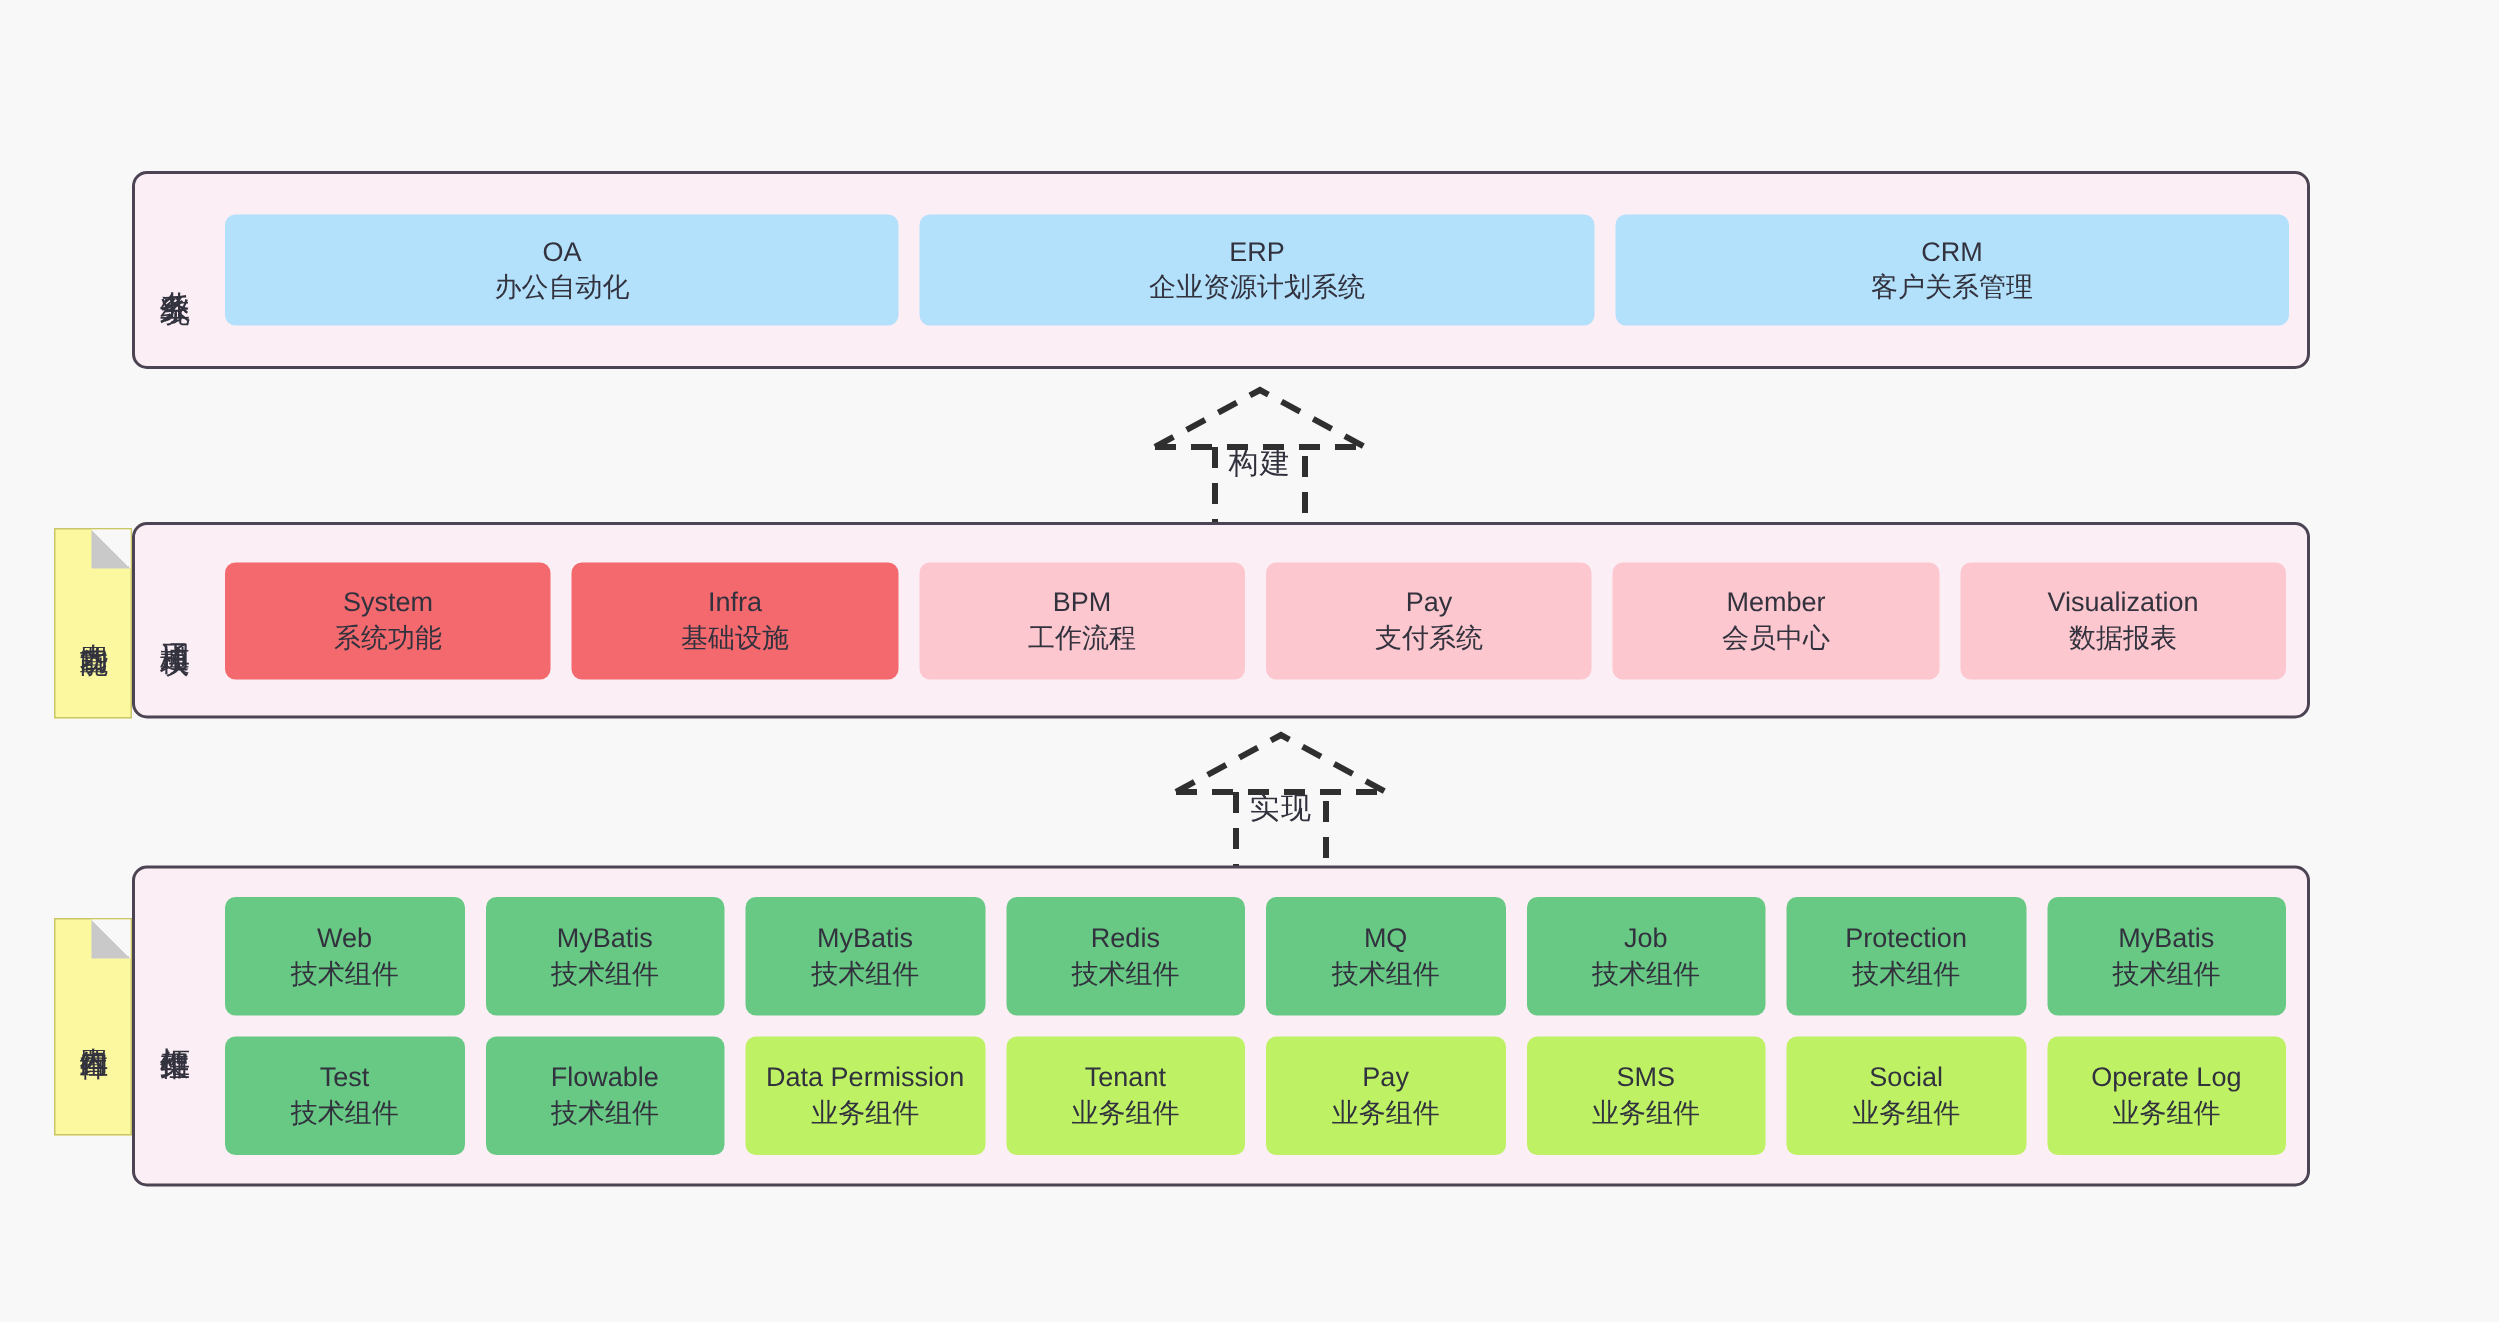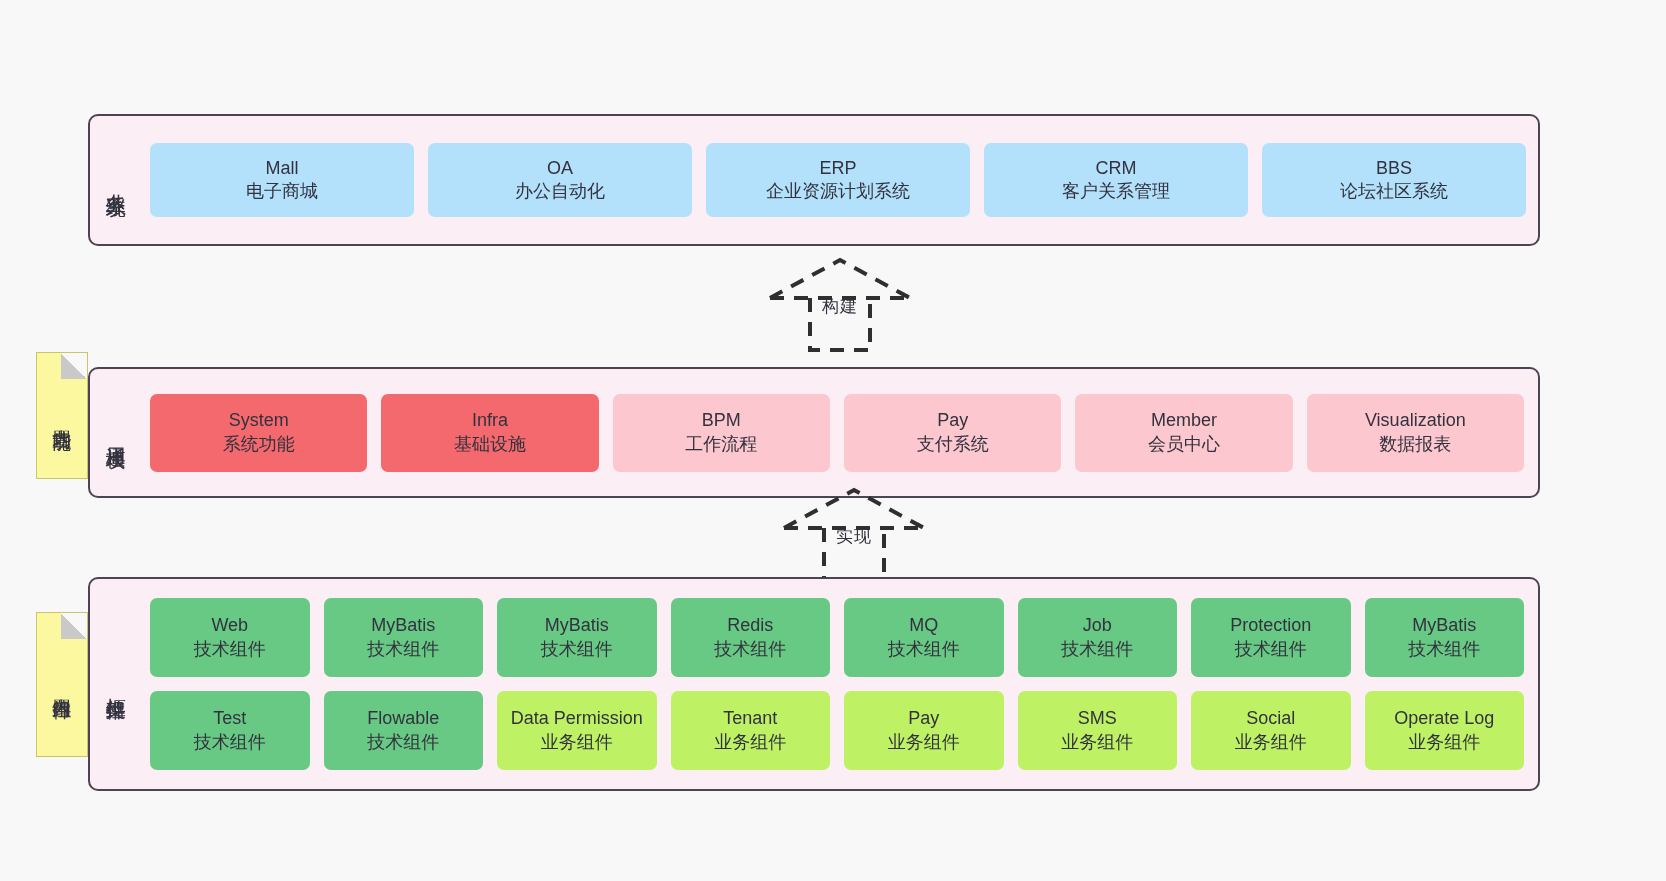--- a/index.html
+++ b/index.html
@@ -83,21 +83,21 @@
   
   .c-blue        { background: #b3e0fb; }
   .c-red         { background: #f4696e; }
   .c-pink        { background: #fcc7ce; }
   .c-green       { background: #68c984; }
   .c-lightgreen  { background: #bef264; }
 
   
   #layer-business { left: 88px;  top: 114px; width: 1452px; height: 132px; }
   #layer-business .layer-body  { padding-right: 12px; }
-  #layer-common   { left: 88px;  top: 348px; width: 1452px; height: 131px; margin-top: 19px; }
+  #layer-common   { left: 88px;  top: 348px; width: 1452px; height: 131px; }
   #layer-framework{ left: 88px;  top: 577px; width: 1452px; height: 214px; justify-content: space-between; }
 
   #layer-business .row  { height: 74px; }
   #layer-common .row    { height: 78px; }
   #layer-framework .row { height: 79px; }
 
   
   .note {
     position: absolute;
     background: #fbf8a0;
@@ -135,55 +135,47 @@
   #arrow-build  { left: 760px; top: 256px; }
   #arrow-impl   { left: 774px; top: 486px; }
 
   .arrow svg { position: absolute; inset: 0; overflow: visible; }
 
   .arrow .arrow-label {
     position: absolute;
     left: 50%;
     transform: translateX(-50%);
     top: 39px;
-    font-size: 17px;
+    font-size: 20px;
     color: #32323e;
     background: transparent;
     white-space: nowrap;
     letter-spacing: 1px;
   }
 </style>
 </head>
 <body>
 
 <div class="canvas">
 
   <div class="layer" id="layer-business">
     <div class="layer-label">业务系统</div>
     <div class="layer-body">
       <div class="row" id="row-business-0">
           <div class="cell c-blue">
-            <div class="en">Mall</div>
-            <div class="cn">电子商城</div>
-          </div>
-          <div class="cell c-blue">
             <div class="en">OA</div>
             <div class="cn">办公自动化</div>
           </div>
           <div class="cell c-blue">
             <div class="en">ERP</div>
             <div class="cn">企业资源计划系统</div>
           </div>
           <div class="cell c-blue">
             <div class="en">CRM</div>
             <div class="cn">客户关系管理</div>
-          </div>
-          <div class="cell c-blue">
-            <div class="en">BBS</div>
-            <div class="cn">论坛社区系统</div>
           </div>
         </div>
     </div>
   </div>
 
   <div class="arrow" id="arrow-build">
     <svg viewBox="0 0 160 96" width="160" height="96" aria-hidden="true">
       <path d="M 10 42 L 80 4 L 150 42" fill="none" stroke="#2f2f2f" stroke-width="4" stroke-dasharray="14 10" stroke-linecap="butt"></path>
       <path d="M 50 42 L 50 94 L 110 94 L 110 42" fill="none" stroke="#2f2f2f" stroke-width="4" stroke-dasharray="14 10" stroke-linecap="butt"></path>
       <path d="M 10 42 L 150 42" fill="none" stroke="#2f2f2f" stroke-width="4" stroke-dasharray="14 10" stroke-linecap="butt"></path>

